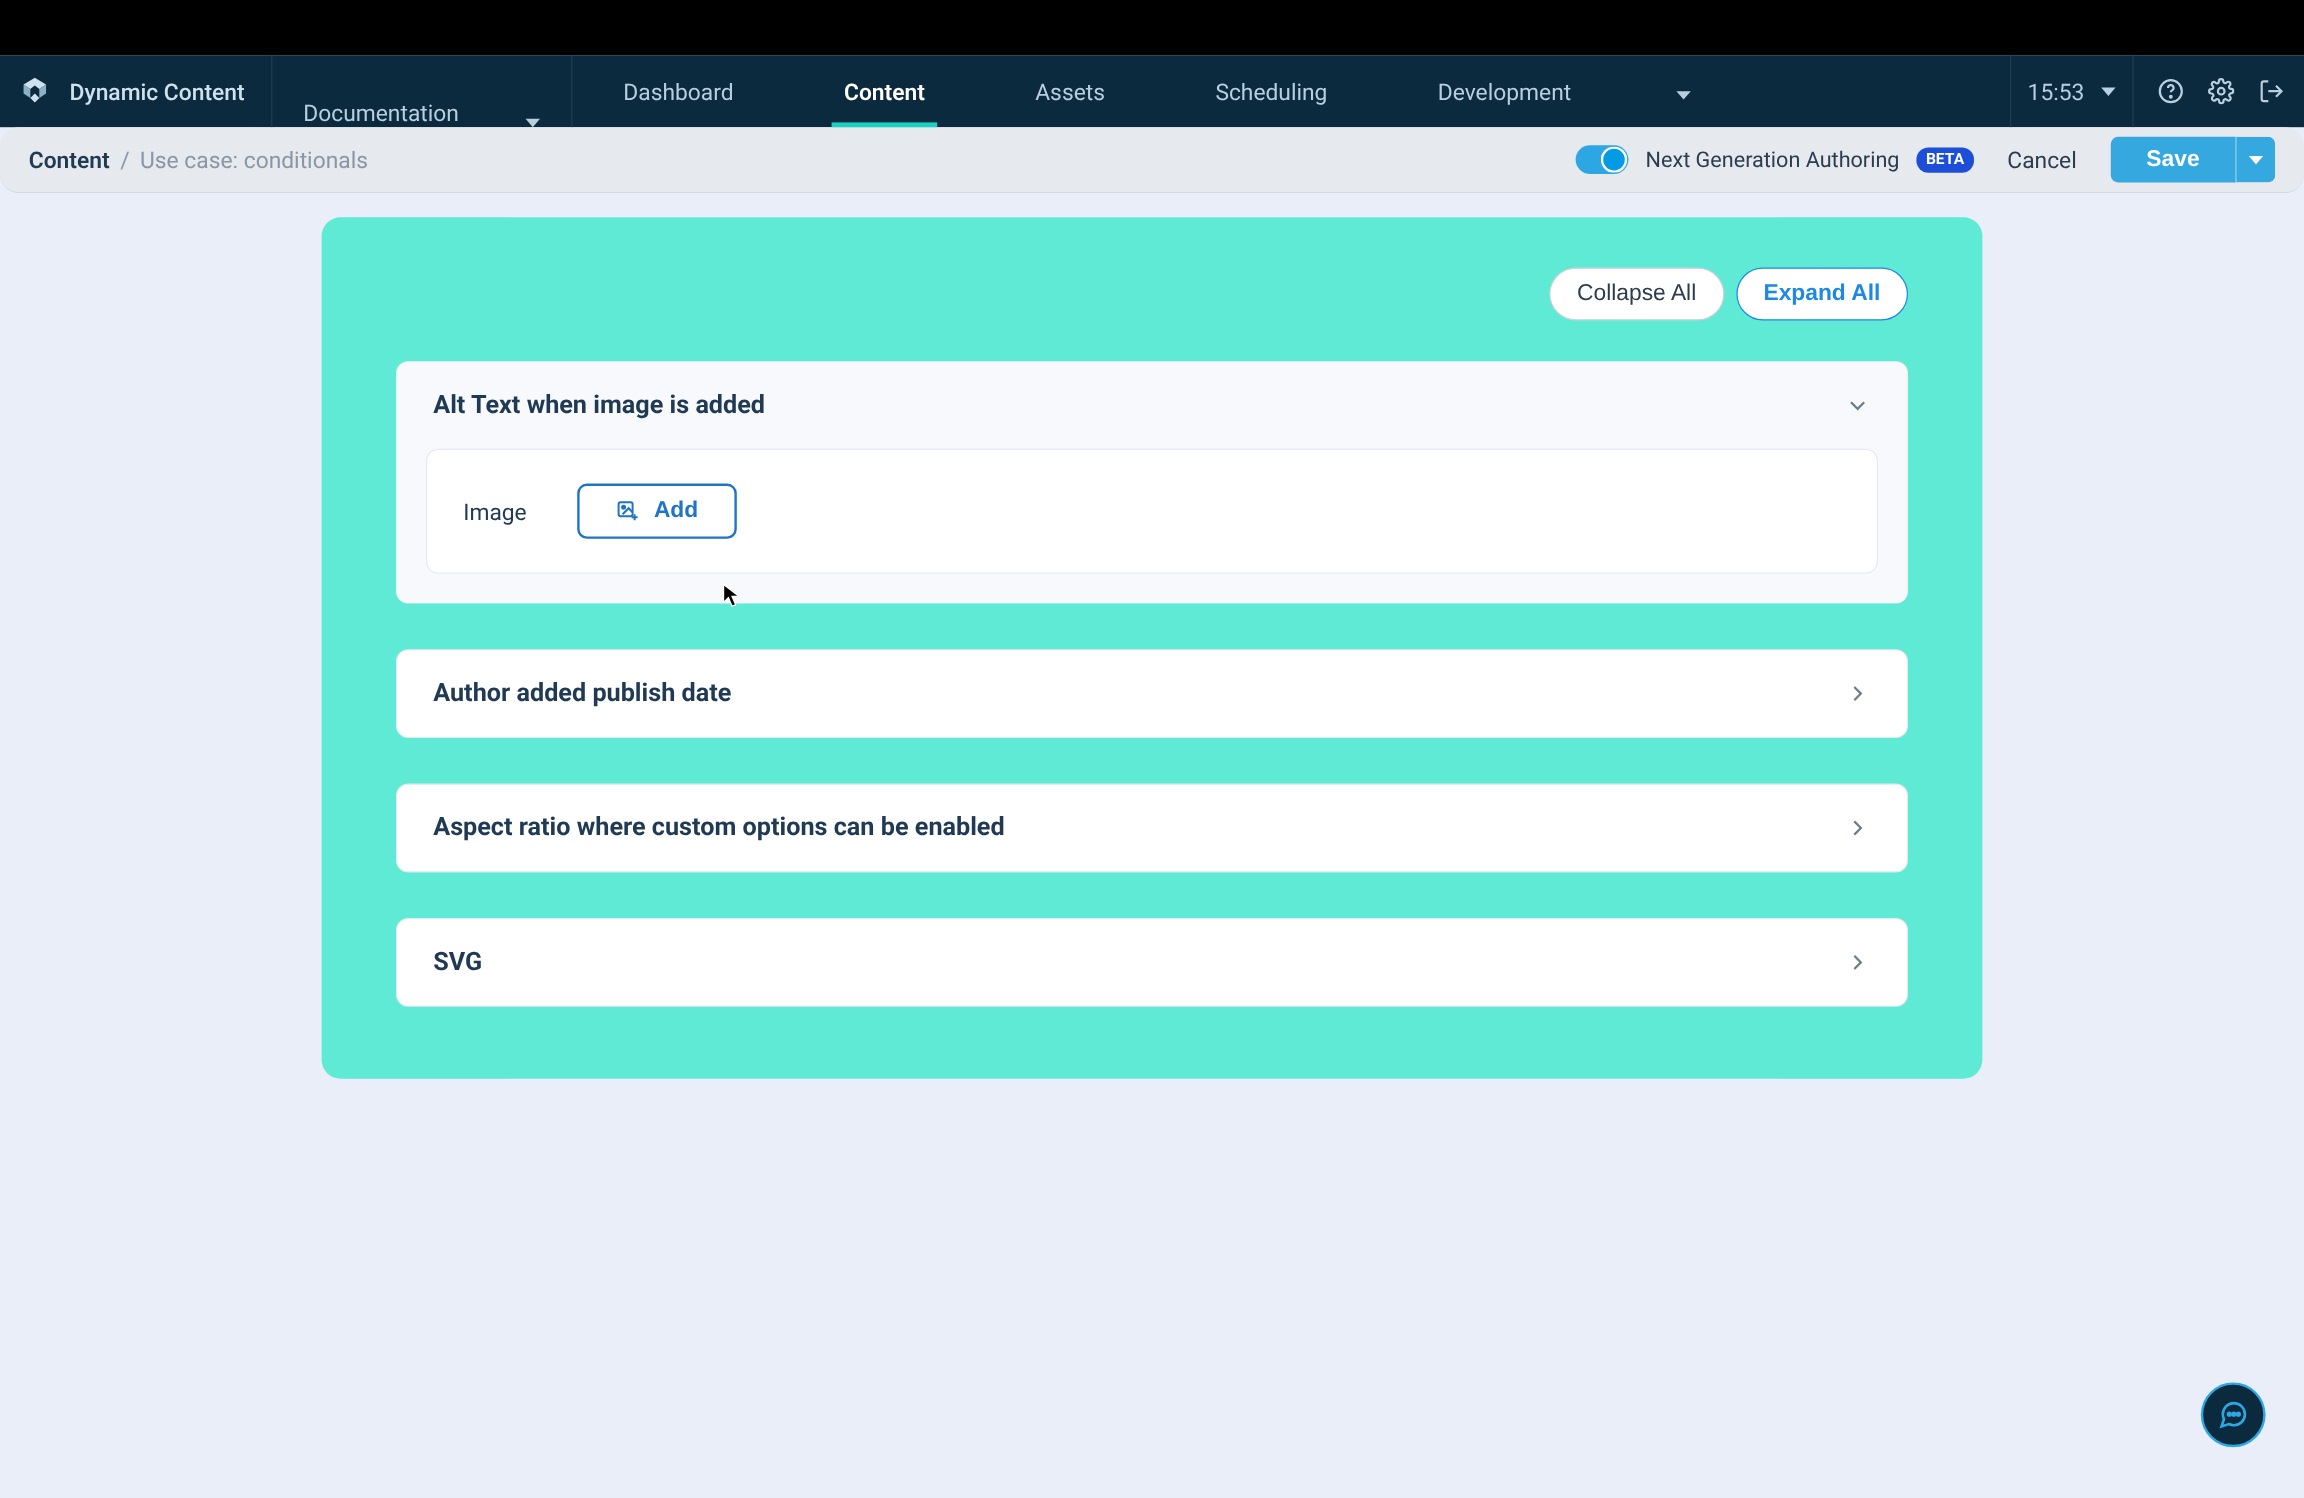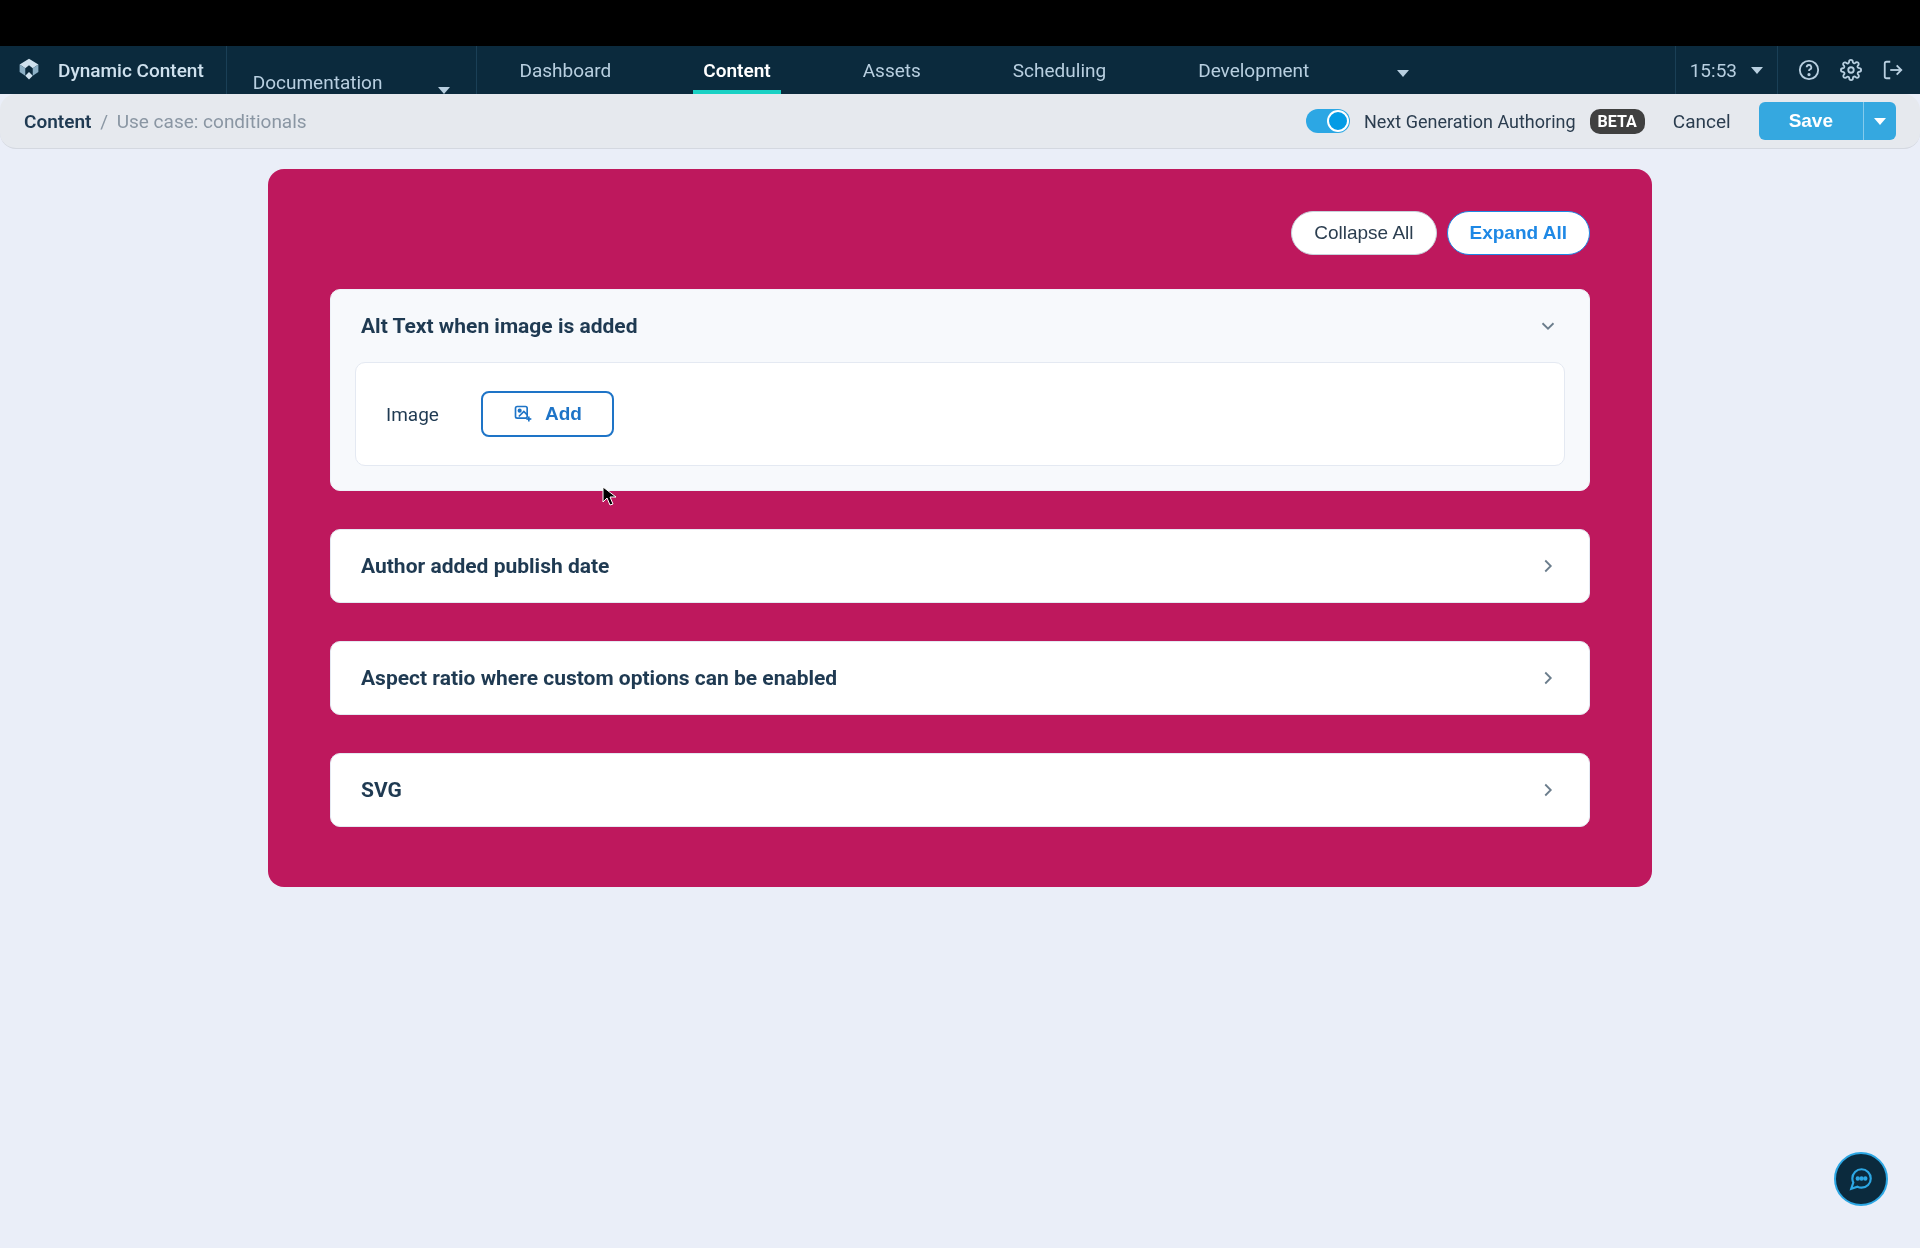--- a/index.html
+++ b/index.html
@@ -11,21 +11,21 @@
     overflow: hidden;
     position: relative;
   }
   .topbar-black {
     background: #000;
     height: 46px;
     width: 100%;
   }
   .header {
     background: #0b2a3d;
-    height: 48px;
+    height: 60px;
     display: flex;
     align-items: center;
     color: #b8cfe0;
     font-size: 19px;
   }
   .logo-cell {
     display: flex;
     align-items: center;
     gap: 14px;
     padding: 0 22px 0 14px;
@@ -114,38 +114,38 @@
     position:relative; cursor:pointer;
   }
   .toggle .knob {
     width:22px;height:22px;background:#039be5;border-radius:50%;
     position:absolute;right:1px;top:1px;
     box-shadow:0 0 0 2px #fff inset;
   }
   .toggle-wrap{display:flex;align-items:center;gap:14px;}
   .toggle-label { color:#2b3d4f; font-size:18px; }
   .beta {
-    background:#404040;color:#fff;font-size:16px;font-weight:700;
+    background:#1d4ed8;color:#fff;font-size:13px;font-weight:700;
     padding:3px 8px;border-radius:10px;
   }
   .cancel-btn { color:#2b3d4f; font-size:19px; cursor:pointer; padding:0 10px;}
   .save-group { display:flex; }
   .save-btn {
     background:#35a8e0;color:#fff;font-size:19px;font-weight:600;
     padding: 8px 30px; border:none;border-radius:6px 0 0 6px;cursor:pointer;
   }
   .save-drop {
     background:#35a8e0;border:none;border-left:1px solid rgba(255,255,255,0.4);
     border-radius:0 6px 6px 0;padding:0 10px;cursor:pointer;display:flex;align-items:center;justify-content:center;
   }
   .save-drop .caret-down{border-top-color:#fff;}
   .canvas {
     margin: 20px auto 0;
     width: 1384px;
-    background:#be185d;
+    background:#5eead4;
     border-radius:16px;
     padding: 42px 62px 60px;
   }
   .topcontrols {
     display:flex;justify-content:flex-end;gap:0;
     margin-bottom: 34px;
   }
   .pill-btn {
     font-size:19px;padding:10px 22px;border-radius:999px;
     border:1px solid #c7d1db;background:#fff;color:#2b3d4f;cursor:pointer;font-weight:500;

